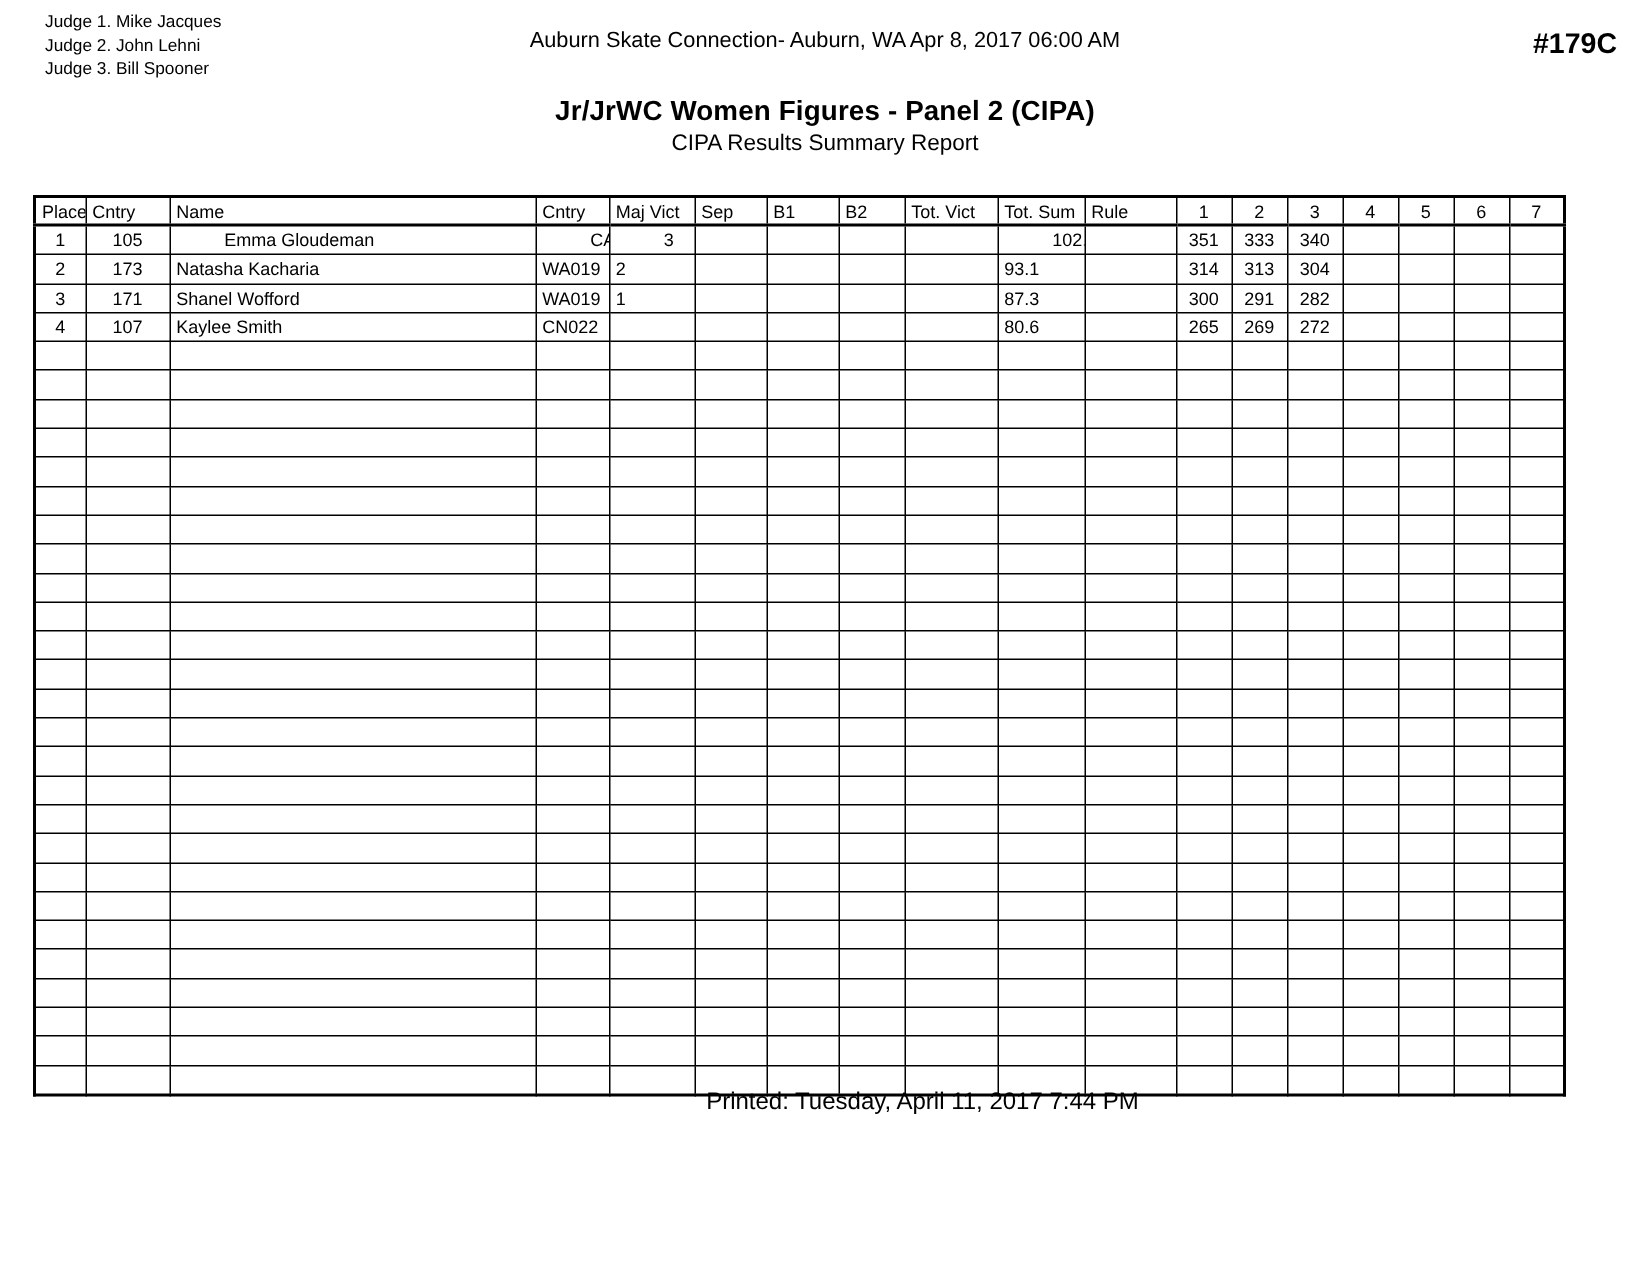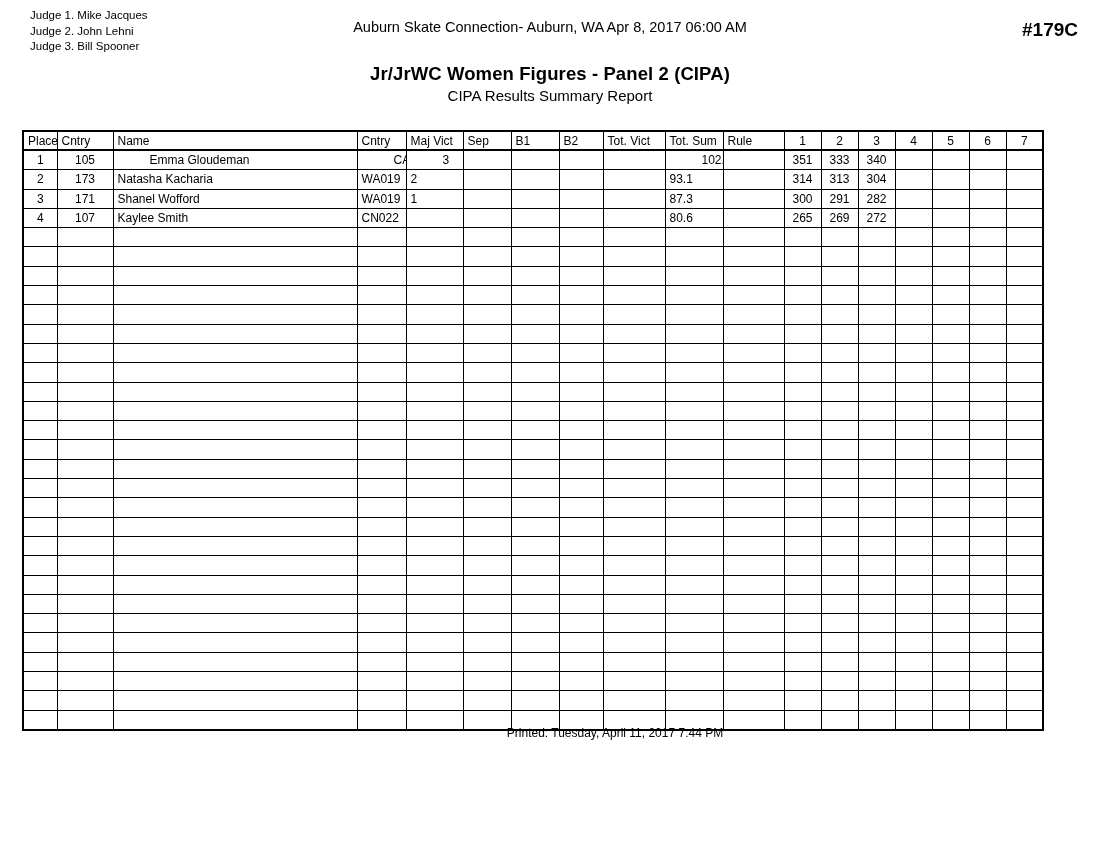--- a/index.html
+++ b/index.html
@@ -128,21 +128,21 @@
   .c-place-val, .c-cont-val { text-align: center !important; padding-left: 0 !important; }
   th.c-judge { text-align: center !important; }
 
   
   .print-footer {
     position: absolute;
     left: 0;
     right: 0;
     top: 726px;
     text-align: center;
-    font-size: 12px;
+    font-size: 16px;
   }
   .print-footer .inner {
     display: inline-block;
     margin-left: 130px;
   }
 </style>
 </head>
 <body>
 
 <div class="page-header">

